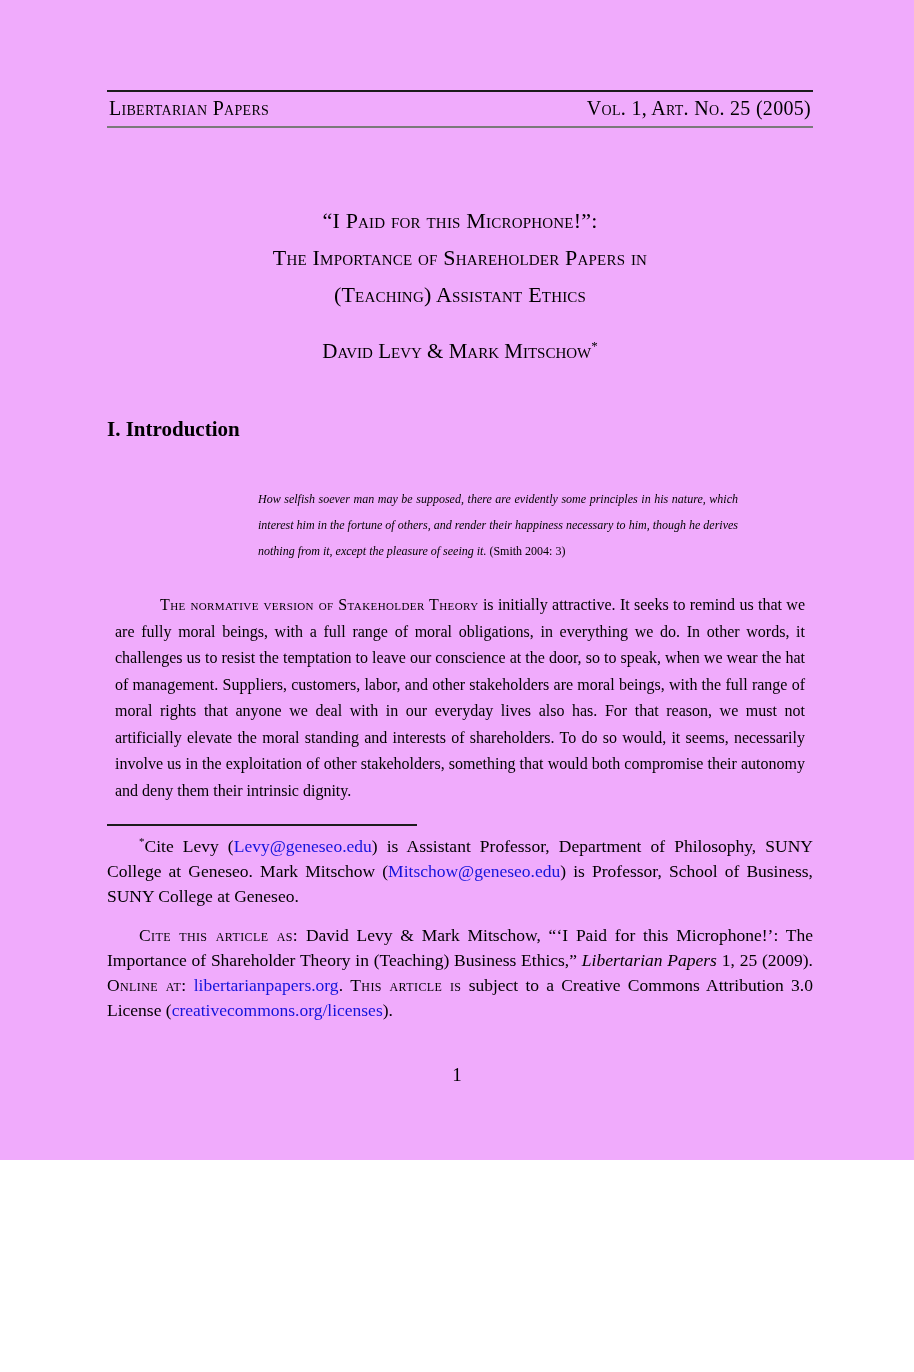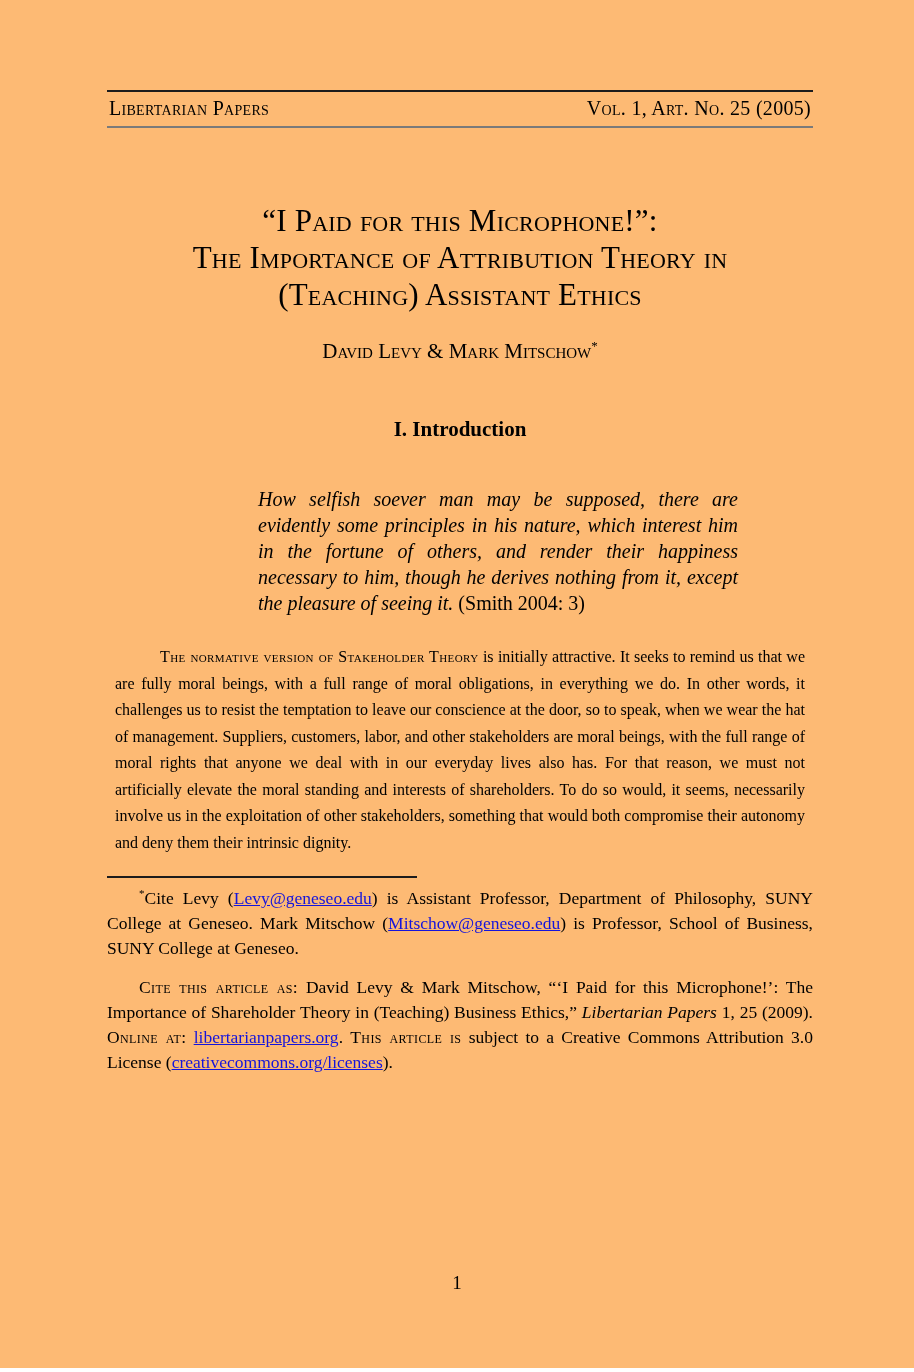--- a/index.html
+++ b/index.html
@@ -3,22 +3,22 @@
 <meta charset="utf-8">
 <style>
   html, body {
     margin: 0;
     padding: 0;
     background: #ffffff;
   }
   .page {
     position: relative;
     width: 914px;
-    height: 1368px;
-    background: #fdba74;
+    height: 1160px;
+    background: #f0abfc;
     color: #000000;
     font-family: "Liberation Serif", "DejaVu Serif", serif;
     box-sizing: border-box;
     padding: 90px 101px 0 107px;
     overflow: hidden;
   }
   
   .running-header {
     border-top: 2px solid #1c1c1c;
     border-bottom: 2px solid #7a7a7a;
@@ -31,21 +31,21 @@
     font-size: 20px;
     line-height: 24px;
     padding: 4px 2px 6px 2px;
     letter-spacing: 0.3px;
   }
   
   .article-title {
     margin-top: 74px;
     text-align: center;
     font-variant: small-caps;
-    font-size: 31px;
+    font-size: 22px;
     line-height: 37px;
     letter-spacing: 0.2px;
   }
   .authors-line {
     margin-top: 26px;
     text-align: center;
     font-variant: small-caps;
     font-size: 21px;
     line-height: 24px;
   }
@@ -53,27 +53,26 @@
     font-size: 13px;
     vertical-align: super;
     line-height: 0;
   }
   
   .section-heading {
     margin-top: 54px;
     font-weight: bold;
     font-size: 21px;
     line-height: 25px;
-    text-align: center;
   }
   
   .epigraph {
     margin: 44px 75px 0 151px;
     text-align: justify;
-    font-size: 20px;
+    font-size: 12px;
     line-height: 26px;
   }
   .epigraph .q-italic { font-style: italic; }
   .epigraph .q-cite { font-style: normal; }
   
   .body-para {
     margin: 8px;
     text-align: justify;
     font-size: 16px;
     line-height: 26.5px;
@@ -99,21 +98,20 @@
   }
   .footnote-1 { margin-top: 8px; }
   .footnote-2 { margin-top: 14px; }
   .footnote sup {
     font-size: 11px;
     vertical-align: super;
     line-height: 0;
   }
   .footnote a, .footnote .link {
     color: #1414dc;
-    text-decoration: underline;
     cursor: pointer;
   }
   .italic { font-style: italic; }
   
   .page-number {
     position: absolute;
     left: 0;
     right: 0;
     bottom: 74px;
     text-align: center;
@@ -127,21 +125,21 @@
 
   <div class="running-header">
     <div class="row">
       <span>Libertarian Papers</span>
       <span>Vol. 1, Art. No. 25 (2005)</span>
     </div>
   </div>
 
   <div class="article-title">
     <div>“I Paid for this Microphone!”:</div>
-    <div>The Importance of Attribution Theory in</div>
+    <div>The Importance of Shareholder Papers in</div>
     <div>(Teaching) Assistant Ethics</div>
   </div>
 
   <div class="authors-line">
     <span>David Levy &amp; Mark Mitschow</span><sup>*</sup>
   </div>
 
   <div class="section-heading">I. Introduction</div>
 
   <div class="epigraph">

